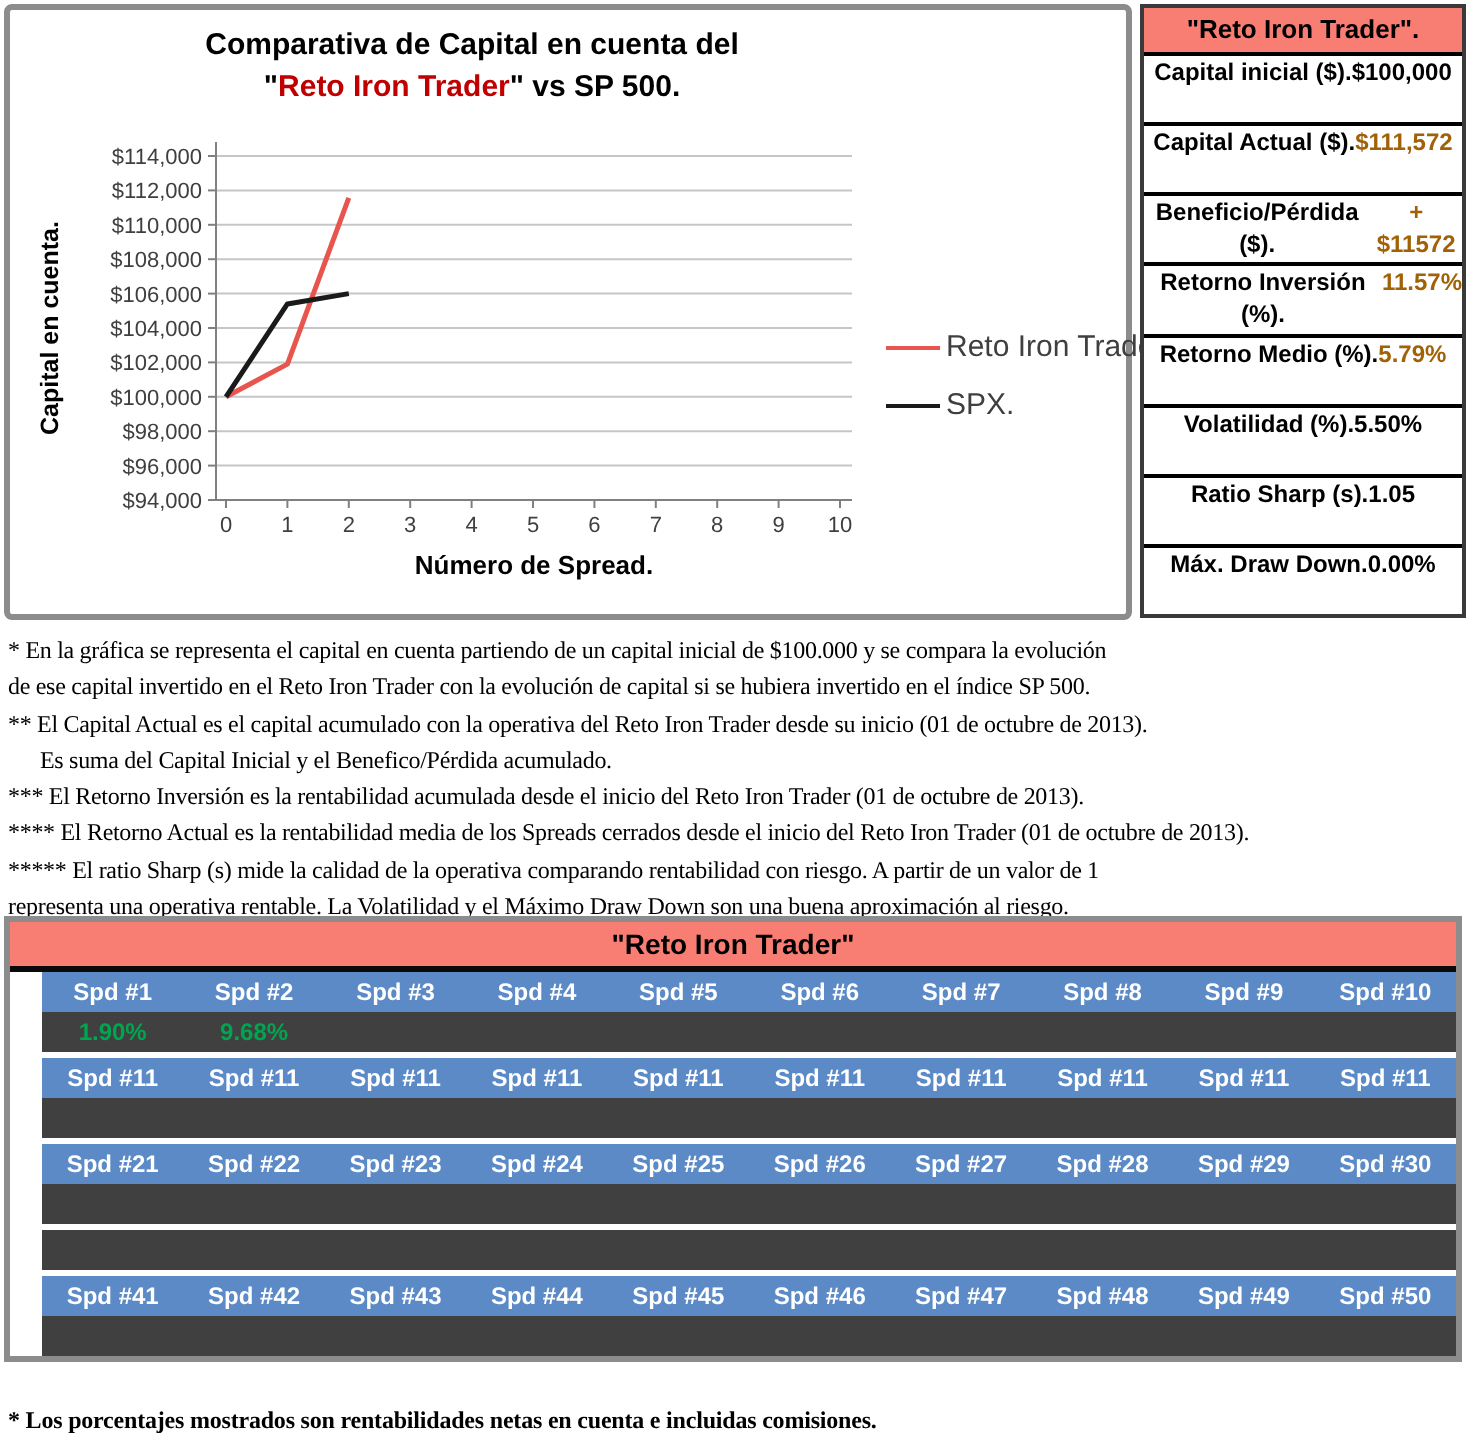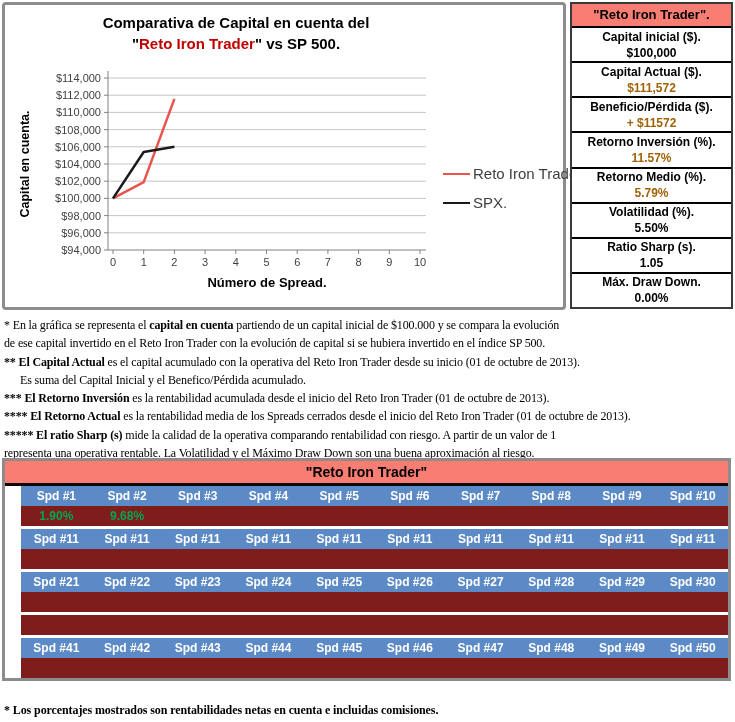--- a/index.html
+++ b/index.html
@@ -14,38 +14,38 @@
   #plot-svg{position:absolute;left:0;top:0;}
   #plot-svg text{font-family:"Liberation Sans",sans-serif;font-size:11px;fill:#3F3F3F;}
   .legend{position:absolute;left:438px;top:160px;display:flex;flex-direction:column;gap:12px;}
   .legend-item{display:flex;align-items:center;gap:3px;}
   .legend-line{width:27px;height:0;border-top:2px solid #000;}
   .legend-label{font-size:15px;color:#3F3F3F;white-space:nowrap;}
 
   
   .stats-panel{position:absolute;left:570px;top:2px;width:159px;height:303px;border:2px solid #3A3A3A;background:#fff;display:flex;flex-direction:column;}
   .stats-title{background:#F87D72;border-bottom:2px solid #000;font-weight:bold;font-size:13px;text-align:center;height:22px;line-height:22px;}
-  .stat-block{flex:1;display:flex;flex-direction:column;justify-content:center;text-align:center;border-top:2px solid #000;}
+  .stat-block{flex:1;display:flex;flex-direction:row;justify-content:center;text-align:center;border-top:2px solid #000;}
   .stat-block:first-of-type{border-top:none;}
   .stat-label{font-weight:bold;font-size:12px;line-height:16px;}
   .stat-value{font-weight:bold;font-size:12px;line-height:16px;}
   .val-green{color:#a16207;}
 
   
   .notes{position:absolute;left:4px;top:316px;width:731px;font-family:"Liberation Serif",serif;font-size:12px;}
   .note-line{white-space:nowrap;height:18.3px;line-height:18.3px;letter-spacing:-0.15px;overflow:hidden;}
-  .note-line .b{font-weight:bold;}
+  .note-line .b{font-weight:normal;}
   .note-line.indent{padding-left:16px;}
 
   
   .spread-table{position:absolute;left:2px;top:458px;width:723px;border:3px solid #8C8C8C;background:#fff;}
   .table-title{background:#F87D72;border-bottom:3px solid #0A0A0A;text-align:center;font-weight:bold;font-size:14px;height:22px;line-height:22px;}
   .srow{display:flex;margin-left:16px;}
   .srow.blue{background:#5B8AC6;height:20px;line-height:20px;}
-  .srow.vals{background:#7f1d1d;height:20px;line-height:20px;}
+  .srow.vals{background:#404040;height:20px;line-height:20px;}
   .row-gap{height:3px;background:#fff;}
   .scell{flex:1;text-align:center;font-weight:bold;font-size:12px;}
   .srow.blue .scell{color:#fff;}
   .srow.vals .scell{color:#00A550;}
 
   .table-footnote{position:absolute;left:4px;top:703px;font-family:"Liberation Serif",serif;font-weight:bold;font-size:12px;letter-spacing:-0.1px;}
 </style>
 </head>
 <body>
 

